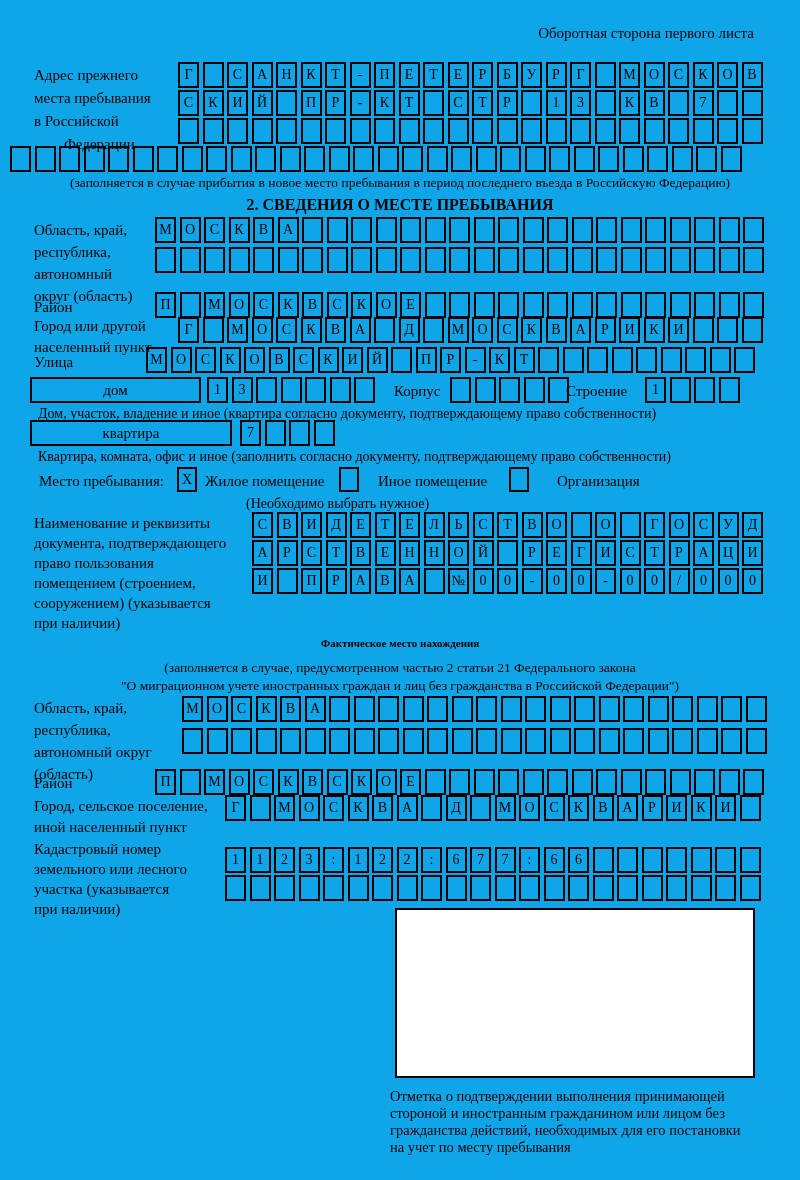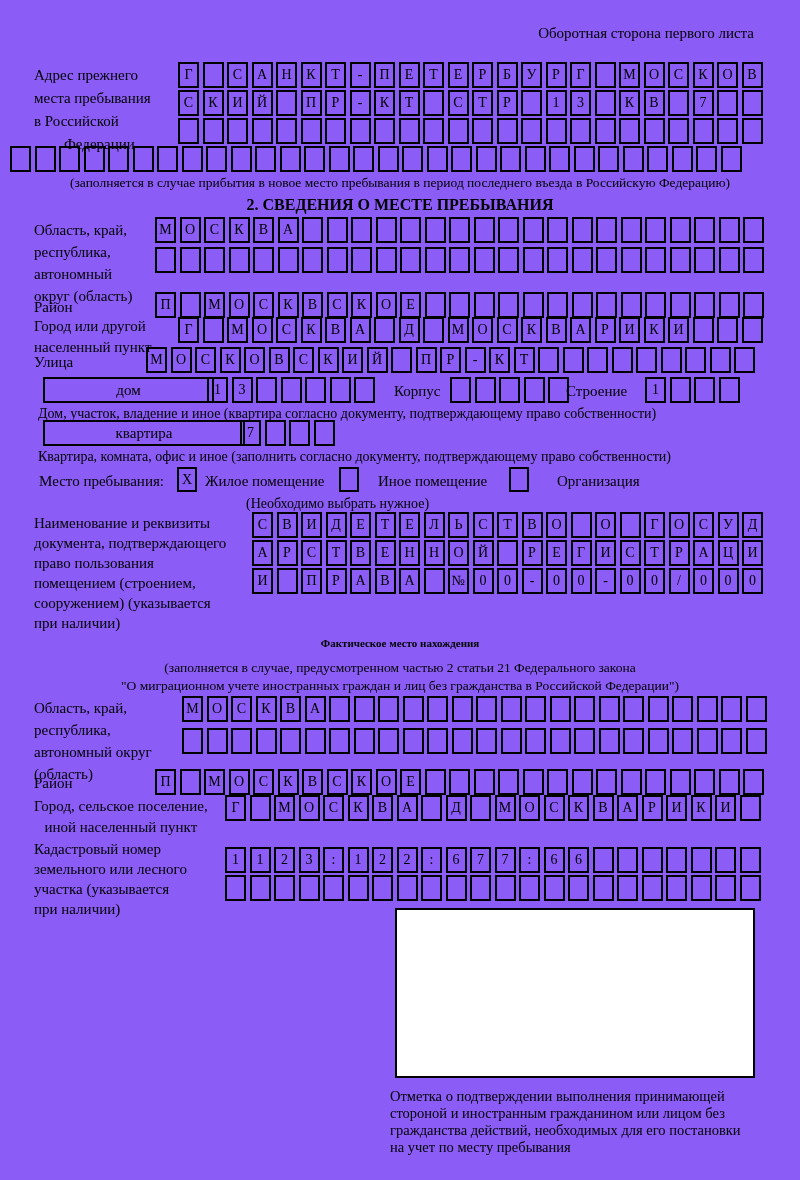--- a/index.html
+++ b/index.html
@@ -1,18 +1,18 @@
 <!DOCTYPE html>
 <html><head>
 <meta charset="utf-8">
 <style>
   html,body { margin:0; padding:0; background:#fff; }
   #form {
     position:relative; width:800px; height:1180px;
-    background:#8b5cf6; color:#000;
+    background:#0ea5e9; color:#000;
     font-family:"Liberation Serif","DejaVu Serif",serif;
     overflow:hidden;
   }
   .abs { position:absolute; }
   .label { font-size:15px; line-height:22px; white-space:nowrap; }
   .label-tight { font-size:15px; line-height:20px; white-space:nowrap; }
   .note { font-size:13.5px; white-space:nowrap; }
   .center { width:800px; text-align:center; }
   .bold { font-weight:bold; }
   .cellrow { display:flex; }
@@ -20,21 +20,20 @@
     box-sizing:border-box; flex:none;
     width:21px; height:26px; margin-right:3.5px;
     border:2px solid #000;
     display:flex; align-items:center; justify-content:center;
     font-size:14px; line-height:1;
   }
   .wbox {
     box-sizing:border-box; border:2px solid #000; height:26px;
     display:flex; align-items:center; justify-content:center;
     font-size:15px;
-    margin-left:13px;
   }
   .chk {
     box-sizing:border-box; width:20px; height:25px;
     border:2px solid #000;
     display:flex; align-items:center; justify-content:center;
     font-size:14px;
   }
   .bigbox { box-sizing:border-box; border:2px solid #000; background:#fff; }
   .capline { font-size:14.5px; line-height:17px; white-space:nowrap; }
 </style>
@@ -525,21 +524,21 @@
       <span class="cell"></span>
       <span class="cell"></span>
       <span class="cell"></span>
       <span class="cell"></span>
       <span class="cell"></span>
       <span class="cell"></span>
     </div>
 
   <div class="abs" style="left:34px; top:796px;">
     <div class="label" style="line-height:21px;">Город, сельское поселение,</div>
-    <div class="label" style="line-height:21px;text-align:center;">иной населенный пункт</div>
+    <div class="label" style="line-height:21px;">иной населенный пункт</div>
   </div>
   <div class="abs cellrow" style="left:225px; top:795px;">
       <span class="cell">Г</span>
       <span class="cell"></span>
       <span class="cell">М</span>
       <span class="cell">О</span>
       <span class="cell">С</span>
       <span class="cell">К</span>
       <span class="cell">В</span>
       <span class="cell">А</span>

